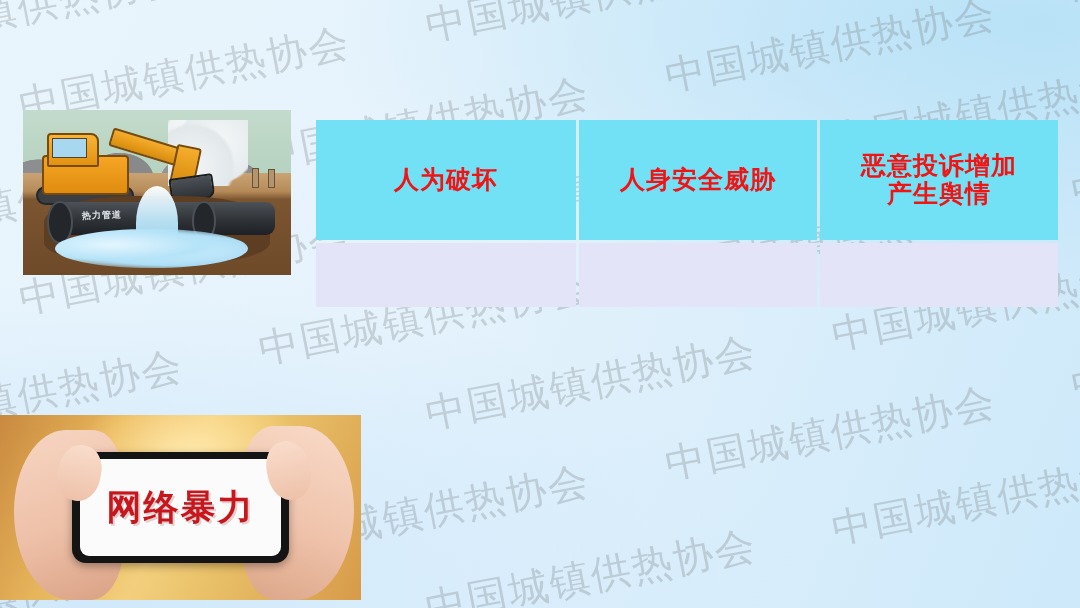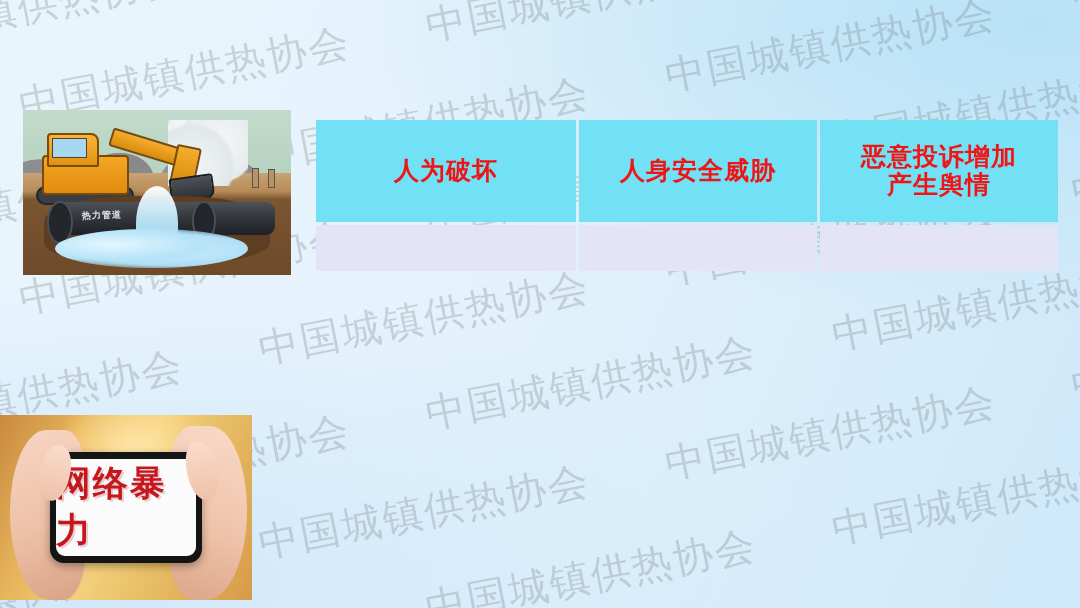--- a/index.html
+++ b/index.html
@@ -117,21 +117,21 @@
                        background:linear-gradient(#f6ad2c,#d88c0d); border:2px solid #7a4a08;
                        transform:rotate(12deg); border-radius:3px; }
   #pic-pipe .exc-bucket{position:absolute; left:55%; top:40%; width:15%; height:13%;
                        background:linear-gradient(#4b5157,#2b2f34); border:2px solid #1b1e21;
                        border-radius:3px 3px 9px 9px; transform:rotate(-8deg); }
   #pic-pipe .post1   { position:absolute; right:6%; top:36%; width:5px; height:10%; background:#b29570; border:1px solid #6a5134;}
   #pic-pipe .post2   { position:absolute; right:12%; top:35%; width:5px; height:11%; background:#b29570; border:1px solid #6a5134;}
 
   
   #pic-phone {
-    left: 0px; top: 415px; width: 252px; height: 185px;
+    left: 0px; top: 415px; width: 361px; height: 185px;
     background: linear-gradient(115deg, #c9893f 0%, #e6b45a 26%, #f3cf7d 48%, #e8bf66 66%, #d79a49 100%);
   }
   #pic-phone .glow { position:absolute; left:22%; top:-16%; width:62%; height:78%;
                      background:radial-gradient(ellipse at center, #ffe9ae 0%, rgba(255,221,140,0.35) 55%, transparent 72%); }
   #pic-phone .hand-l { position:absolute; left:4%; top:8%; width:30%; height:92%;
                      background:linear-gradient(160deg,#f7d6c3,#eec0a8 55%,#d9a184);
                      border-radius:48% 28% 30% 52%; }
   #pic-phone .hand-r { position:absolute; right:2%; top:6%; width:31%; height:94%;
                      background:linear-gradient(200deg,#f8dac8,#f0c4ac 55%,#dba587);
                      border-radius:28% 48% 52% 30%; }
@@ -154,21 +154,21 @@
     left: 313px;
     top: 117px;
     width: 742px;
     z-index: 18;
     border-collapse: separate;
     border-spacing: 3px;
     background: transparent;
     table-layout: fixed;
   }
   #risk-table th, #risk-table td {
-    padding: 0;
+    padding: 9px;
     vertical-align: middle;
   }
   .th-cell {
     background: #72e0f5;
     height: 102px;
     text-align: center;
     color: #f01414;
     font-size: 25px;
     font-weight: bold;
     line-height: 1.14;

